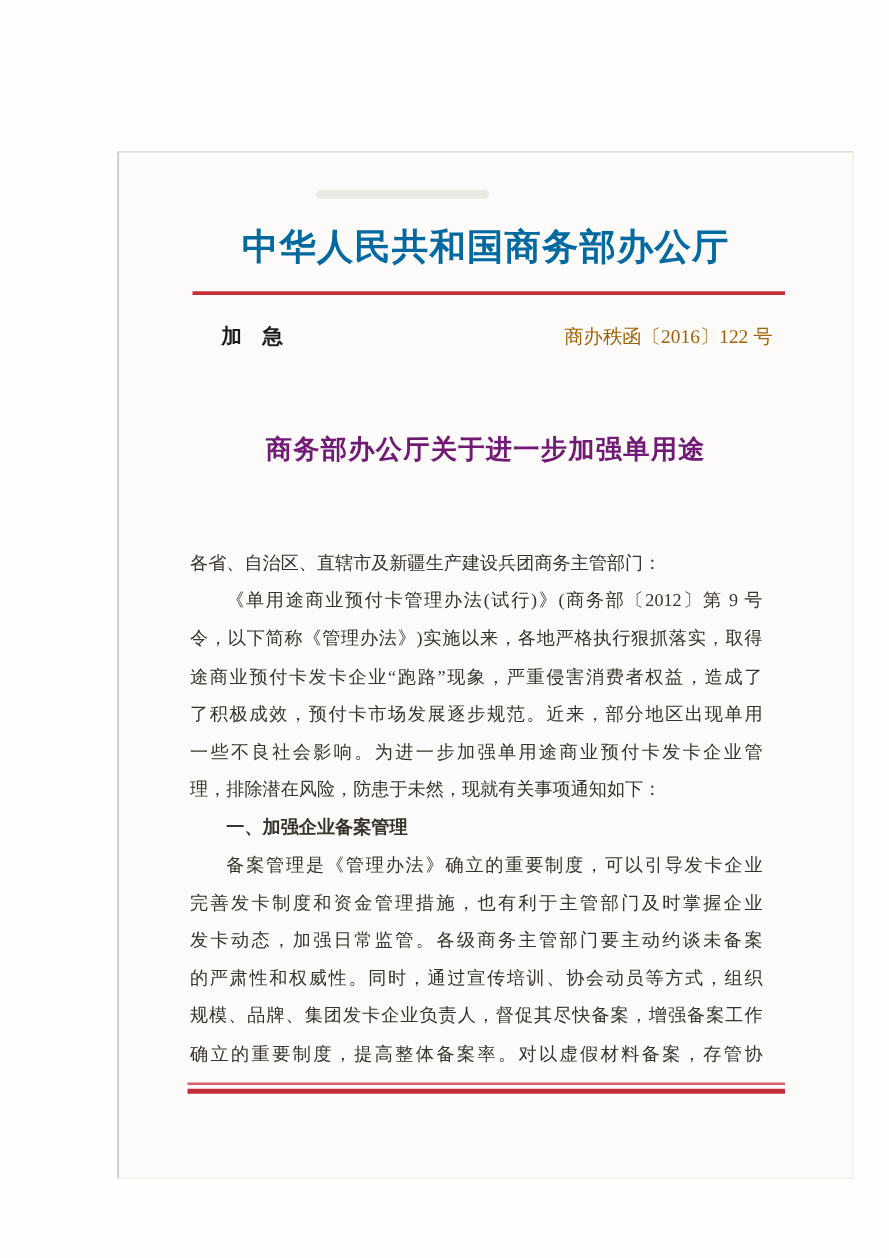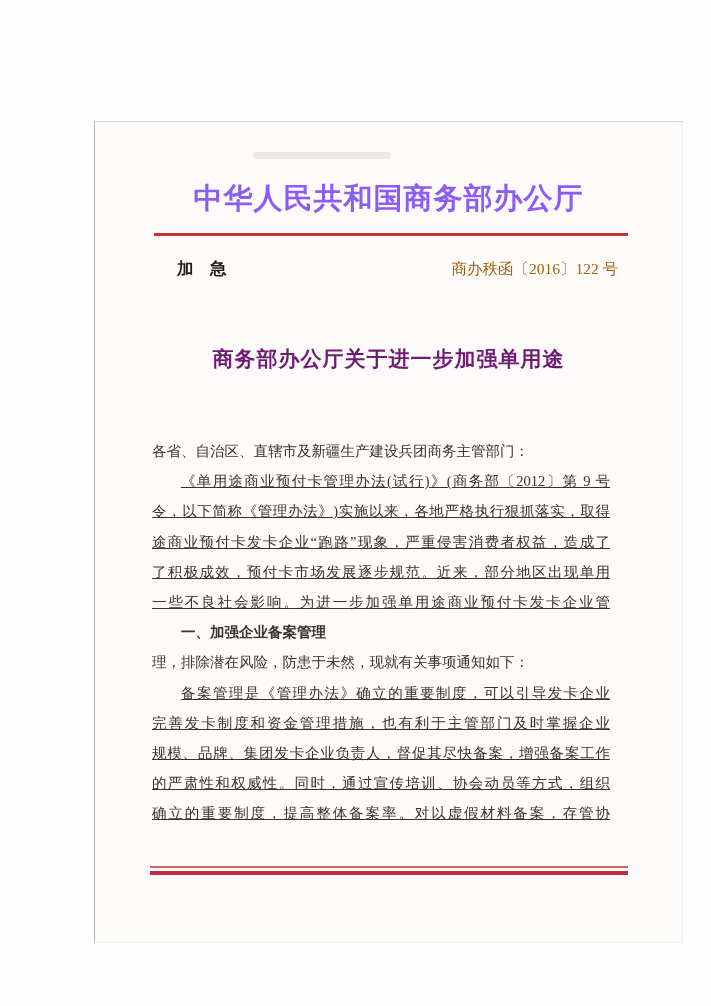--- a/index.html
+++ b/index.html
@@ -36,21 +36,21 @@
   }
   .org-header {
     position: absolute;
     top: 56px;
     left: 0;
     right: 0;
     text-align: center;
     font-size: 29px;
     font-weight: bold;
     letter-spacing: 1px;
-    color: #8b5cf6;
+    color: #0369a1;
     line-height: 40px;
   }
   .red-rule {
     position: absolute;
     top: 111px;
     left: 59px;
     width: 474px;
     height: 3px;
     background: #c63039;
   }
@@ -92,21 +92,20 @@
     font-size: 14.5px;
     line-height: 30.2px;
     color: #35328e;
     color: #36322d;
   }
   .line { white-space: nowrap; }
   .fill {
     white-space: normal;
     text-align: justify;
     text-align-last: justify;
-    text-decoration: underline;
   }
   .indent { text-indent: 2em; }
   .heading { font-weight: bold; }
   .footer-rule {
     position: absolute;
     top: 744px;
     left: 55px;
     width: 478px;
   }
   .footer-rule .thin {
@@ -140,26 +139,27 @@
       <div>商务部办公厅关于进一步加强单用途</div>
     </div>
 
     <div class="body-text">
       <div class="line">各省、自治区、直辖市及新疆生产建设兵团商务主管部门：</div>
       <div class="line fill indent">《单用途商业预付卡管理办法(试行)》(商务部〔2012〕第 9 号</div>
       <div class="line fill">令，以下简称《管理办法》)实施以来，各地严格执行狠抓落实，取得</div>
       <div class="line fill">途商业预付卡发卡企业“跑路”现象，严重侵害消费者权益，造成了</div>
       <div class="line fill">了积极成效，预付卡市场发展逐步规范。近来，部分地区出现单用</div>
       <div class="line fill">一些不良社会影响。为进一步加强单用途商业预付卡发卡企业管</div>
+      <div class="line">理，排除潜在风险，防患于未然，现就有关事项通知如下：</div>
       <div class="line heading indent">一、加强企业备案管理</div>
-      <div class="line">理，排除潜在风险，防患于未然，现就有关事项通知如下：</div>
       <div class="line fill indent">备案管理是《管理办法》确立的重要制度，可以引导发卡企业</div>
       <div class="line fill">完善发卡制度和资金管理措施，也有利于主管部门及时掌握企业</div>
+      <div class="line fill">发卡动态，加强日常监管。各级商务主管部门要主动约谈未备案</div>
+      <div class="line fill">的严肃性和权威性。同时，通过宣传培训、协会动员等方式，组织</div>
       <div class="line fill">规模、品牌、集团发卡企业负责人，督促其尽快备案，增强备案工作</div>
-      <div class="line fill">的严肃性和权威性。同时，通过宣传培训、协会动员等方式，组织</div>
       <div class="line fill">确立的重要制度，提高整体备案率。对以虚假材料备案，存管协</div>
     </div>
 
     <div class="footer-rule">
       <div class="thin"></div>
       <div class="thick"></div>
     </div>
 
   </div>
 </div>

